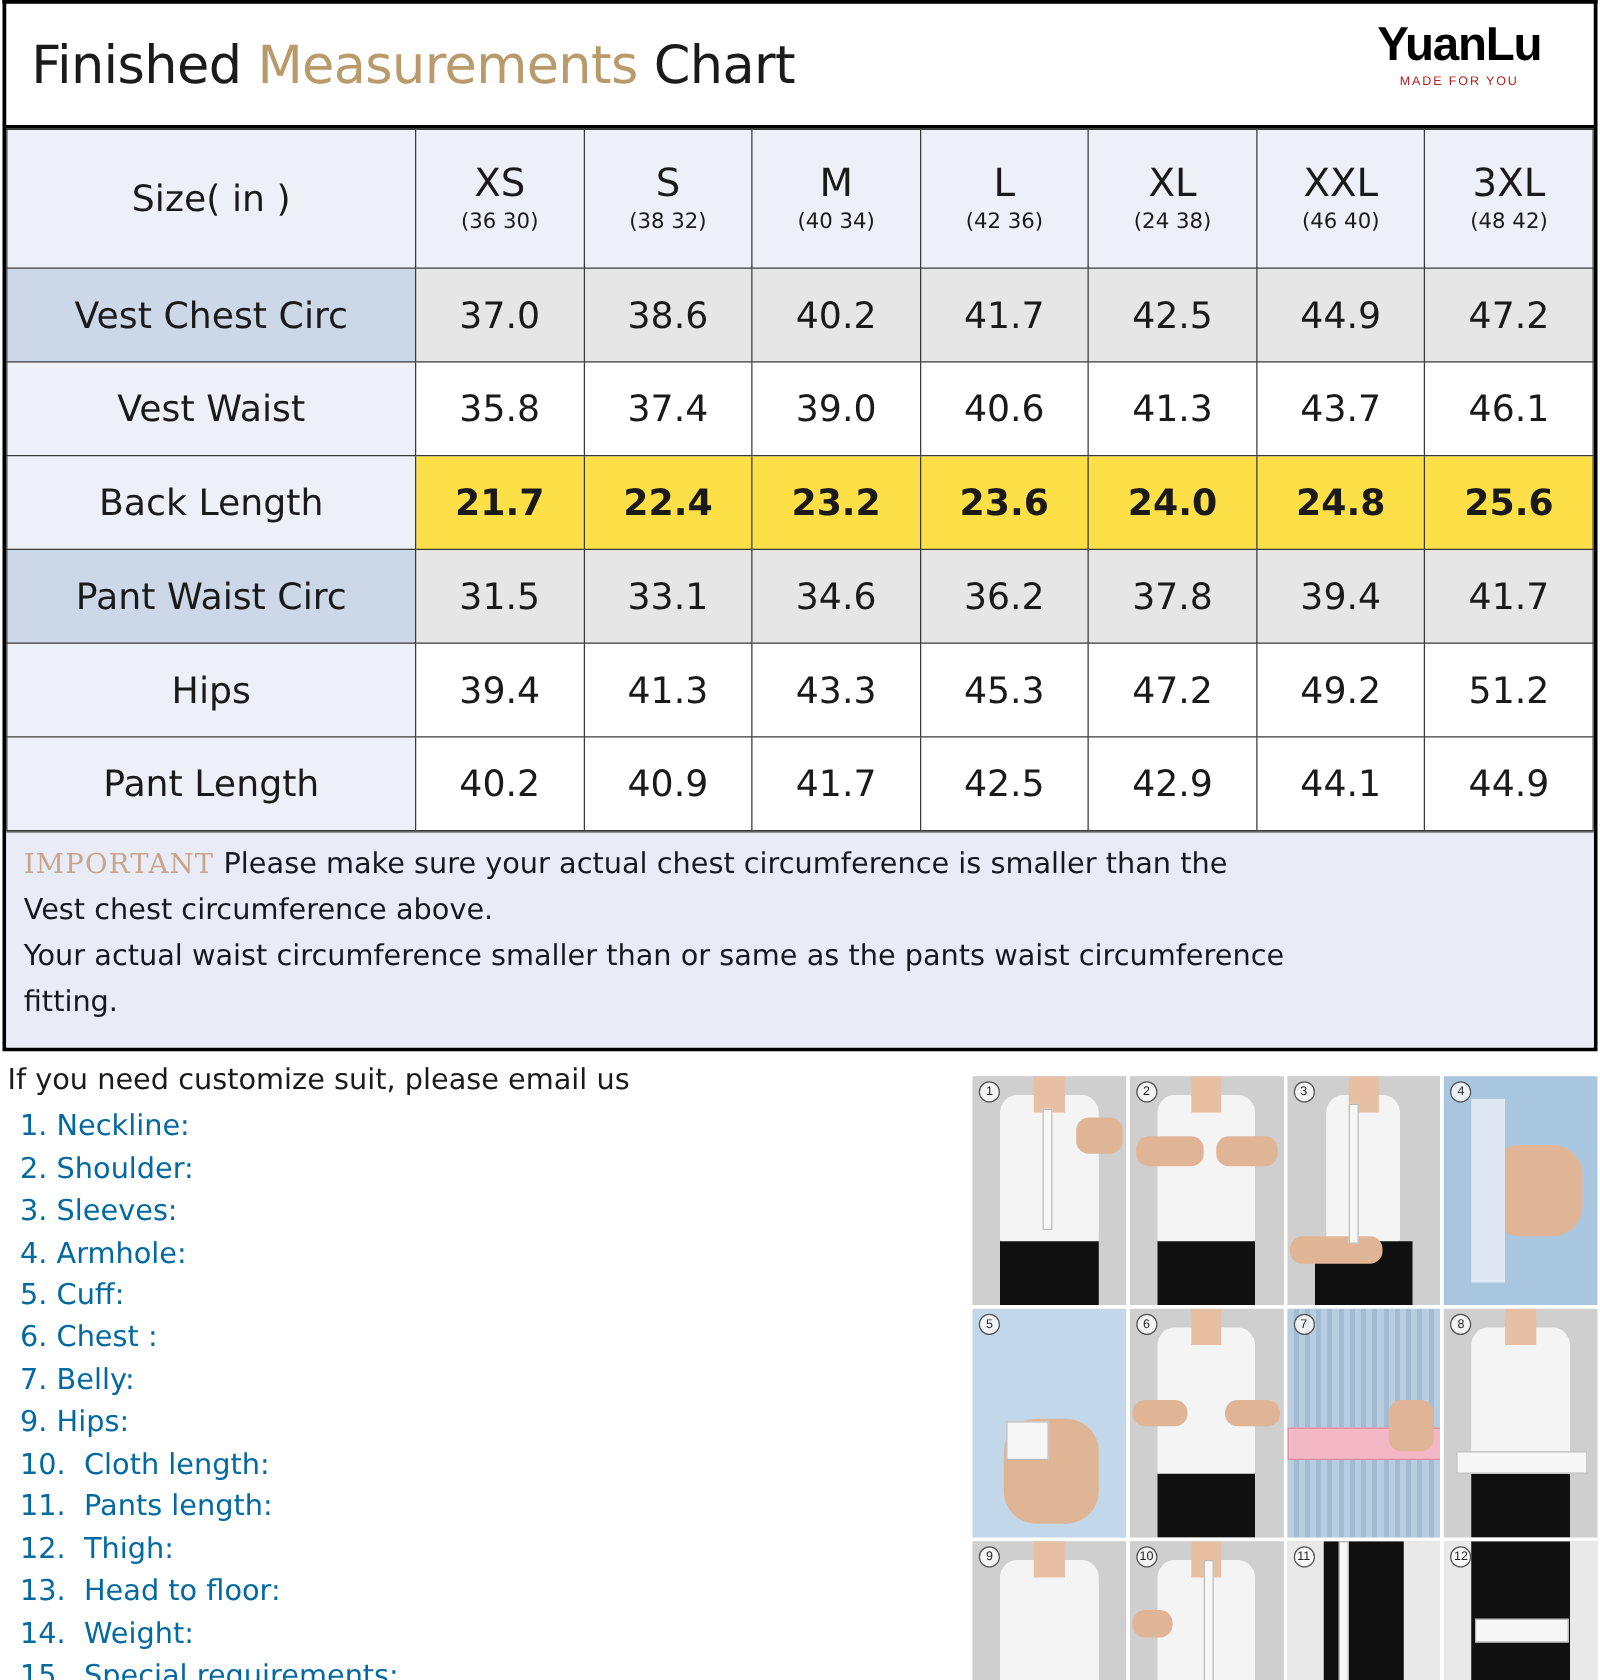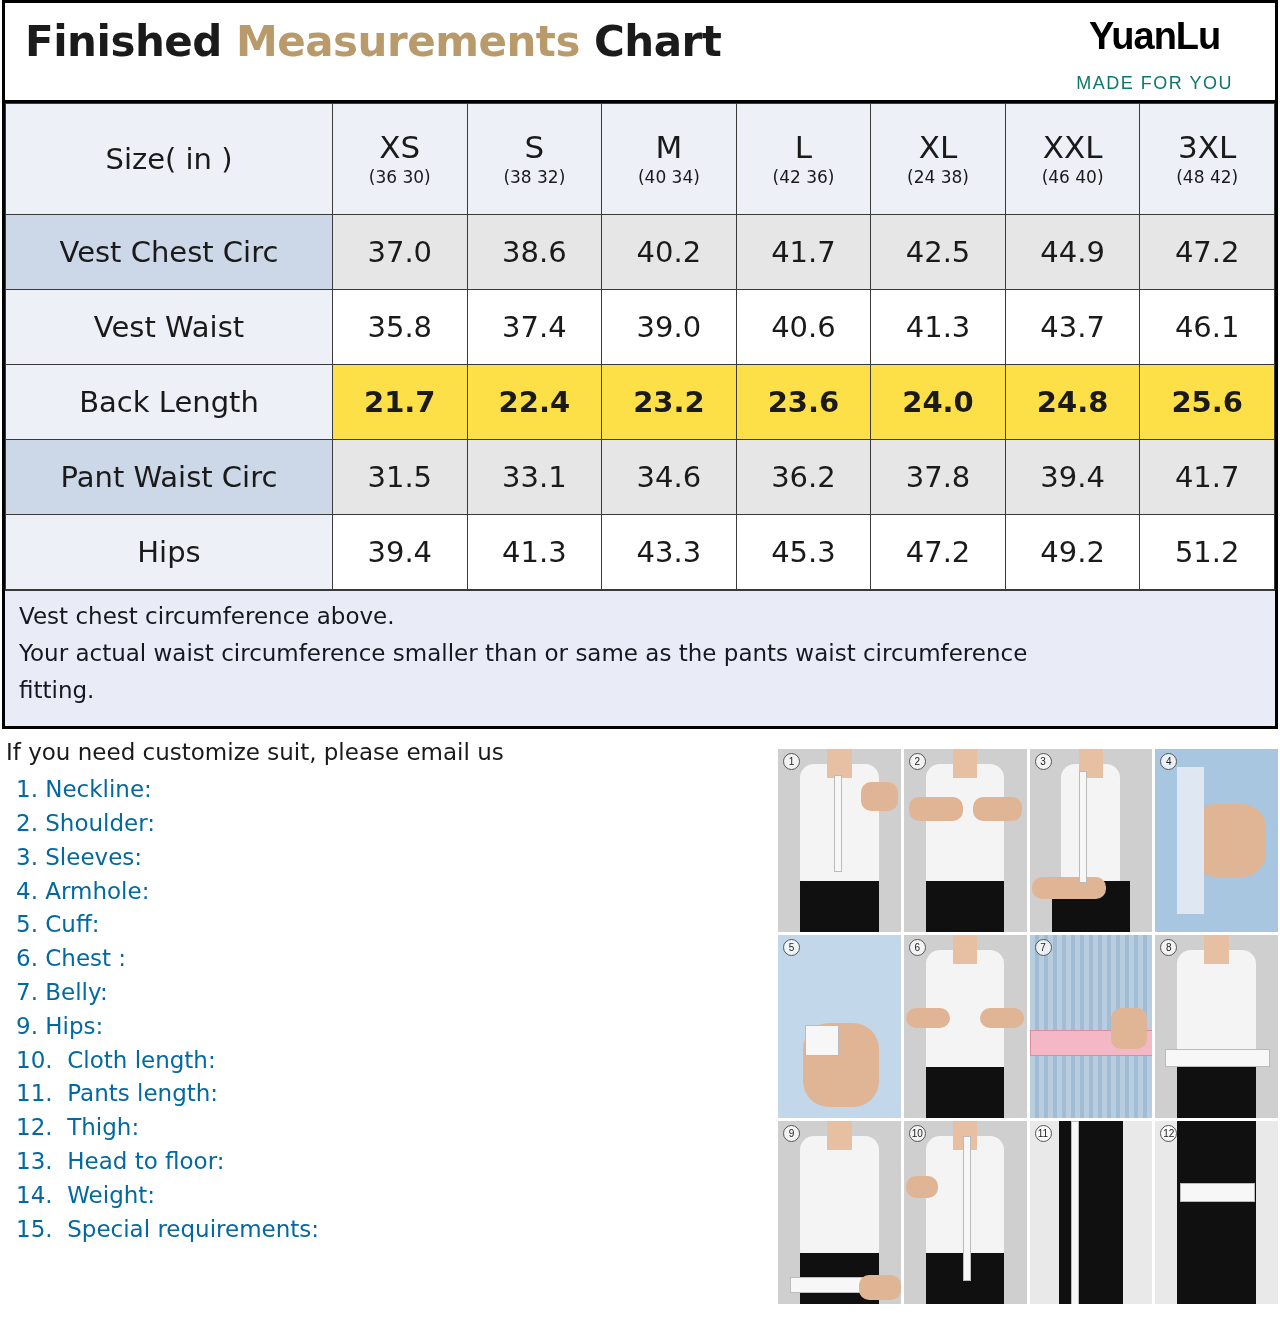--- a/index.html
+++ b/index.html
@@ -21,48 +21,47 @@
     position: relative;
     height: 100px;
     border: 3px solid #000;
     border-bottom: none;
     box-sizing: border-box;
     margin: 0 2px;
   }
   .title {
     position: absolute;
     left: 20px;
-    top: 14px;
+    top: 24px;
     font-size: 42px;
     letter-spacing: -0.5px;
     white-space: nowrap;
-    font-weight: bold;
   }
   .title .plain { color: #1b1b1b; }
   .title .accent { color: #b99a6b; }
   .brand {
     position: absolute;
     right: 42px;
     top: 14px;
     text-align: center;
   }
   .brand-name {
     font-family: "Liberation Sans", sans-serif;
     font-weight: bold;
     font-size: 38px;
     letter-spacing: -1px;
     color: #000;
     line-height: 1;
   }
   .brand-tag {
     font-family: "Liberation Sans", sans-serif;
-    font-size: 18px;
+    font-size: 10px;
     letter-spacing: 1.5px;
-    color: #0f766e;
-    margin-top: 18px;
+    color: #b91c1c;
+    margin-top: 5px;
   }
 
   
   .chart-box {
     margin: 0 2px;
     border: 3px solid #000;
     box-sizing: border-box;
   }
   table.size-table {
     border-collapse: collapse;
@@ -335,24 +334,38 @@
         <td class="label-col">Hips</td>
         <td class="val">39.4</td>
         <td class="val">41.3</td>
         <td class="val">43.3</td>
         <td class="val">45.3</td>
         <td class="val">47.2</td>
         <td class="val">49.2</td>
         <td class="val">51.2</td>
       </tr>
 
+      <tr class="r5">
+        <td class="label-col">Pant Length</td>
+        <td class="val">40.2</td>
+        <td class="val">40.9</td>
+        <td class="val">41.7</td>
+        <td class="val">42.5</td>
+        <td class="val">42.9</td>
+        <td class="val">44.1</td>
+        <td class="val">44.9</td>
+      </tr>
     </tbody>
   </table>
 
   <div class="note">
+    <p>
+      <span class="important-word">IMPORTANT</span>
+      <span>Please make sure  your actual chest circumference is smaller than the</span>
+    </p>
     <p>Vest chest circumference above.</p>
     <p>Your actual waist circumference smaller than or same as the pants waist circumference</p>
     <p>fitting.</p>
   </div>
 </div>
 
 <div class="lower">
   <div class="custom-head">If you need customize suit, please email us</div>
   <ol class="fields">
     <li>1. Neckline:</li>

